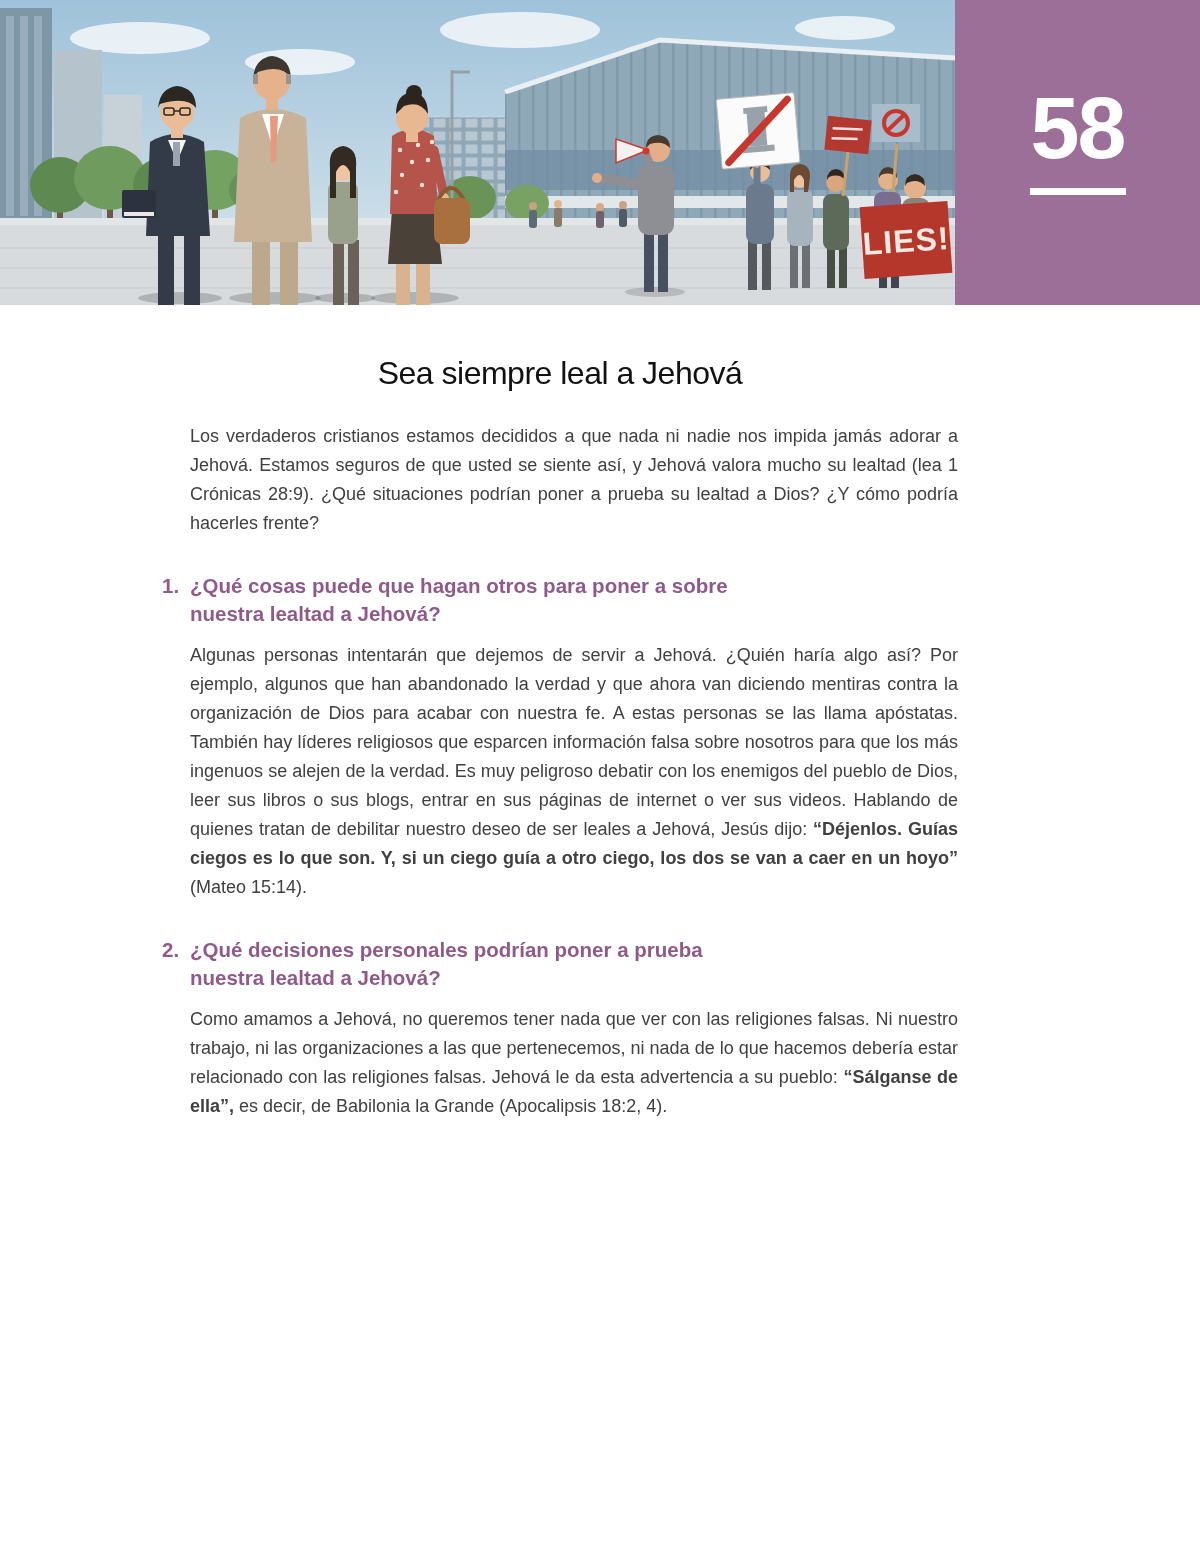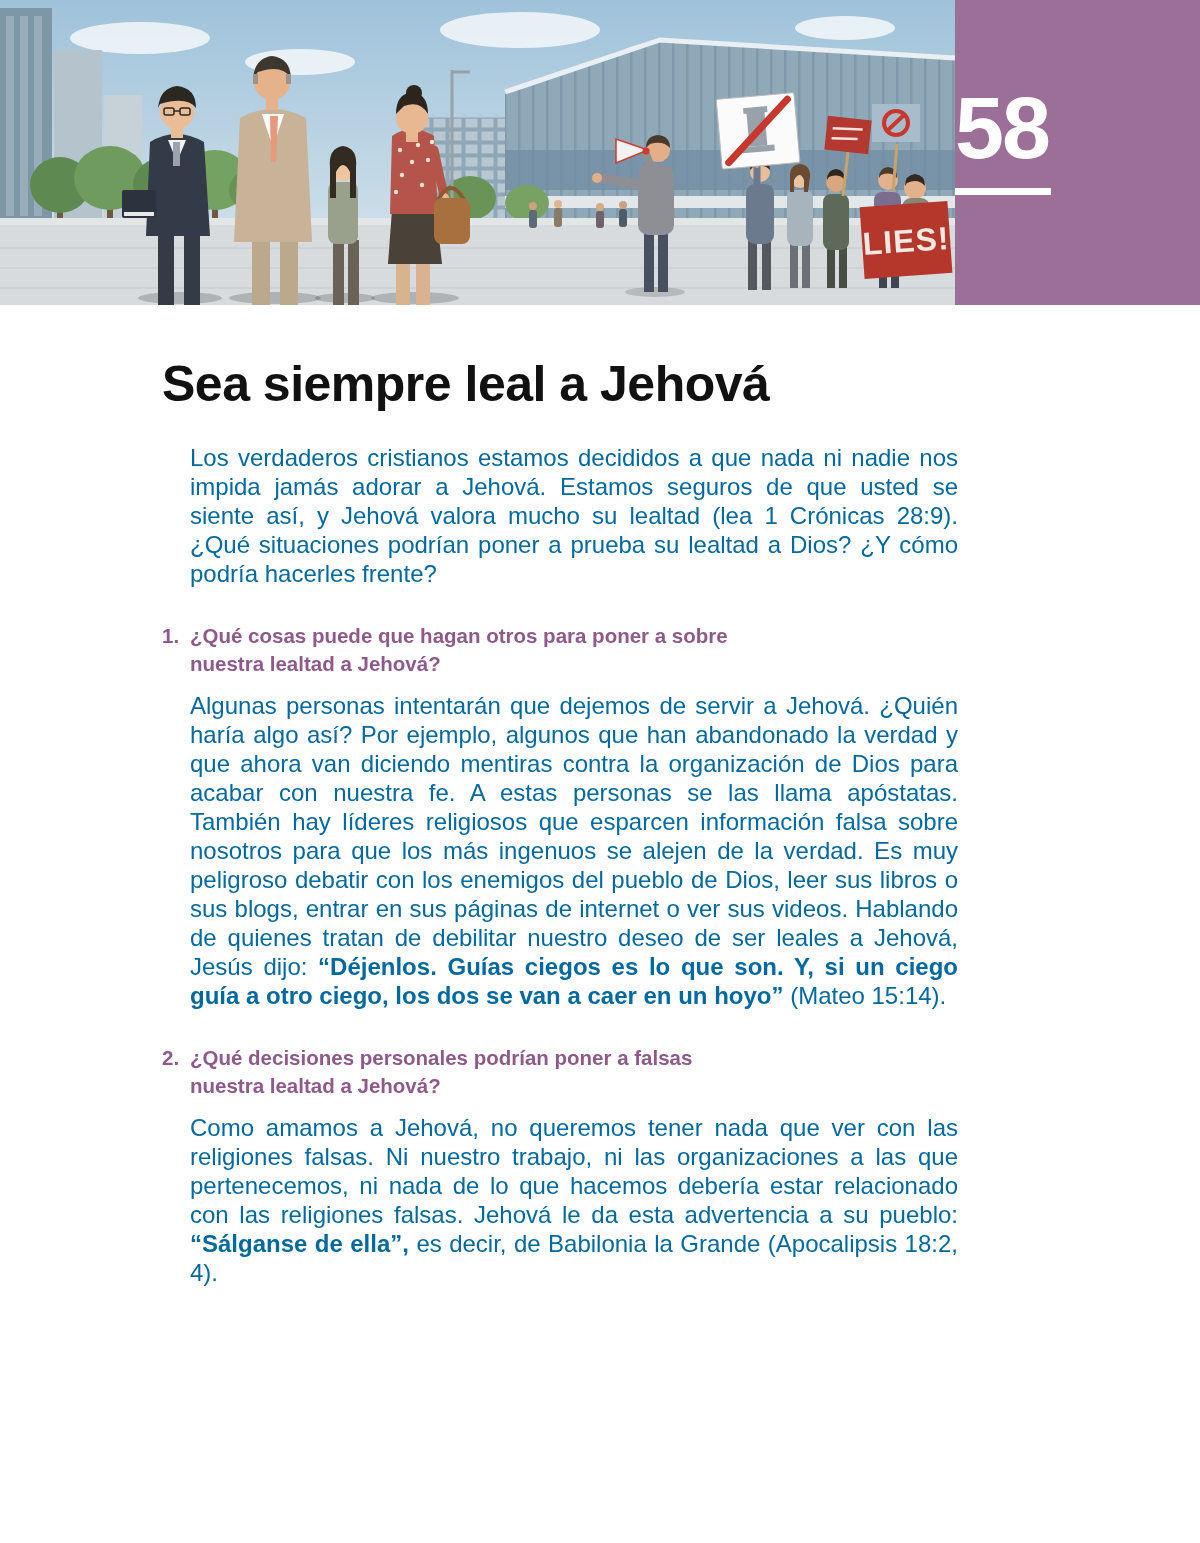--- a/index.html
+++ b/index.html
@@ -21,20 +21,21 @@
     background: #cfdfe8;
   }
   .banner svg { display: block; width: 100%; height: 100%; }
   .lesson-badge {
     position: absolute;
     top: 0; left: 955px;
     width: 245px; height: 305px;
     background: var(--accent-purple, #9c6f98);
     display: flex;
     flex-direction: column;
+    align-items: center;
     padding-top: 84px;
   }
   .lesson-number {
     color: #ffffff;
     font-size: 88px;
     font-weight: bold;
     line-height: 1;
     letter-spacing: -2px;
   }
   .lesson-underline {
@@ -43,31 +44,32 @@
     margin-top: 16px;
   }
   .content {
     position: absolute;
     top: 305px;
     left: 162px;
     width: 796px;
   }
   .title {
     margin-top: 50px;
-    font-size: 50px;
-    font-weight: bold;
+    font-size: 32px;
+    font-weight: normal;
     letter-spacing: -0.5px;
     color: #111111;
+    text-align: center;
   }
   .intro, .body-text {
-    font-size: 24px;
+    font-size: 18px;
     line-height: 29px;
     text-align: justify;
     padding-left: 28px;
-    color: #0369a1;
+    color: #404040;
   }
   .intro { margin-top: 30px; }
   .question {
     position: relative;
     margin-top: 34px;
     padding-left: 28px;
     max-width: 585px;
     font-size: 20.5px;
     line-height: 28px;
     font-weight: bold;
@@ -338,21 +340,21 @@
       <span class="qnum">1.</span>
       <span>¿Qué cosas puede que hagan otros para poner a sobre nuestra lealtad a Jehová?</span>
     </h2>
 
     <p class="body-text">
       <span>Algunas personas intentarán que dejemos de servir a Jehová. ¿Quién haría algo así? Por ejemplo, algunos que han abandonado la verdad y que ahora van diciendo mentiras contra la organización de Dios para acabar con nuestra fe. A estas personas se las llama </span><span class="italic">apóstatas.</span><span> También hay líderes religiosos que esparcen información falsa sobre nosotros para que los más ingenuos se alejen de la verdad. Es muy peligroso debatir con los enemigos del pueblo de Dios, leer sus libros o sus blogs, entrar en sus páginas de internet o ver sus videos. Hablando de quienes tratan de debilitar nuestro deseo de ser leales a Jehová, Jesús dijo: </span><span class="bold">“Déjenlos. Guías ciegos es lo que son. Y, si un ciego guía a otro ciego, los dos se van a caer en un hoyo”</span><span> (Mateo 15:14).</span>
     </p>
 
     <h2 class="question">
       <span class="qnum">2.</span>
-      <span>¿Qué decisiones personales podrían poner a falsas nuestra lealtad a Jehová?</span>
+      <span>¿Qué decisiones personales podrían poner a prueba nuestra lealtad a Jehová?</span>
     </h2>
 
     <p class="body-text">
       <span>Como amamos a Jehová, no queremos tener nada que ver con las religiones falsas. Ni nuestro trabajo, ni las organizaciones a las que pertenecemos, ni nada de lo que hacemos debería estar relacionado con las religiones falsas. Jehová le da esta advertencia a su pueblo: </span><span class="bold">“Sálganse de ella”,</span><span> es decir, de Babilonia la Grande (Apocalipsis 18:2, 4).</span>
     </p>
 
   </div>
 </div>
 
 </body></html>

